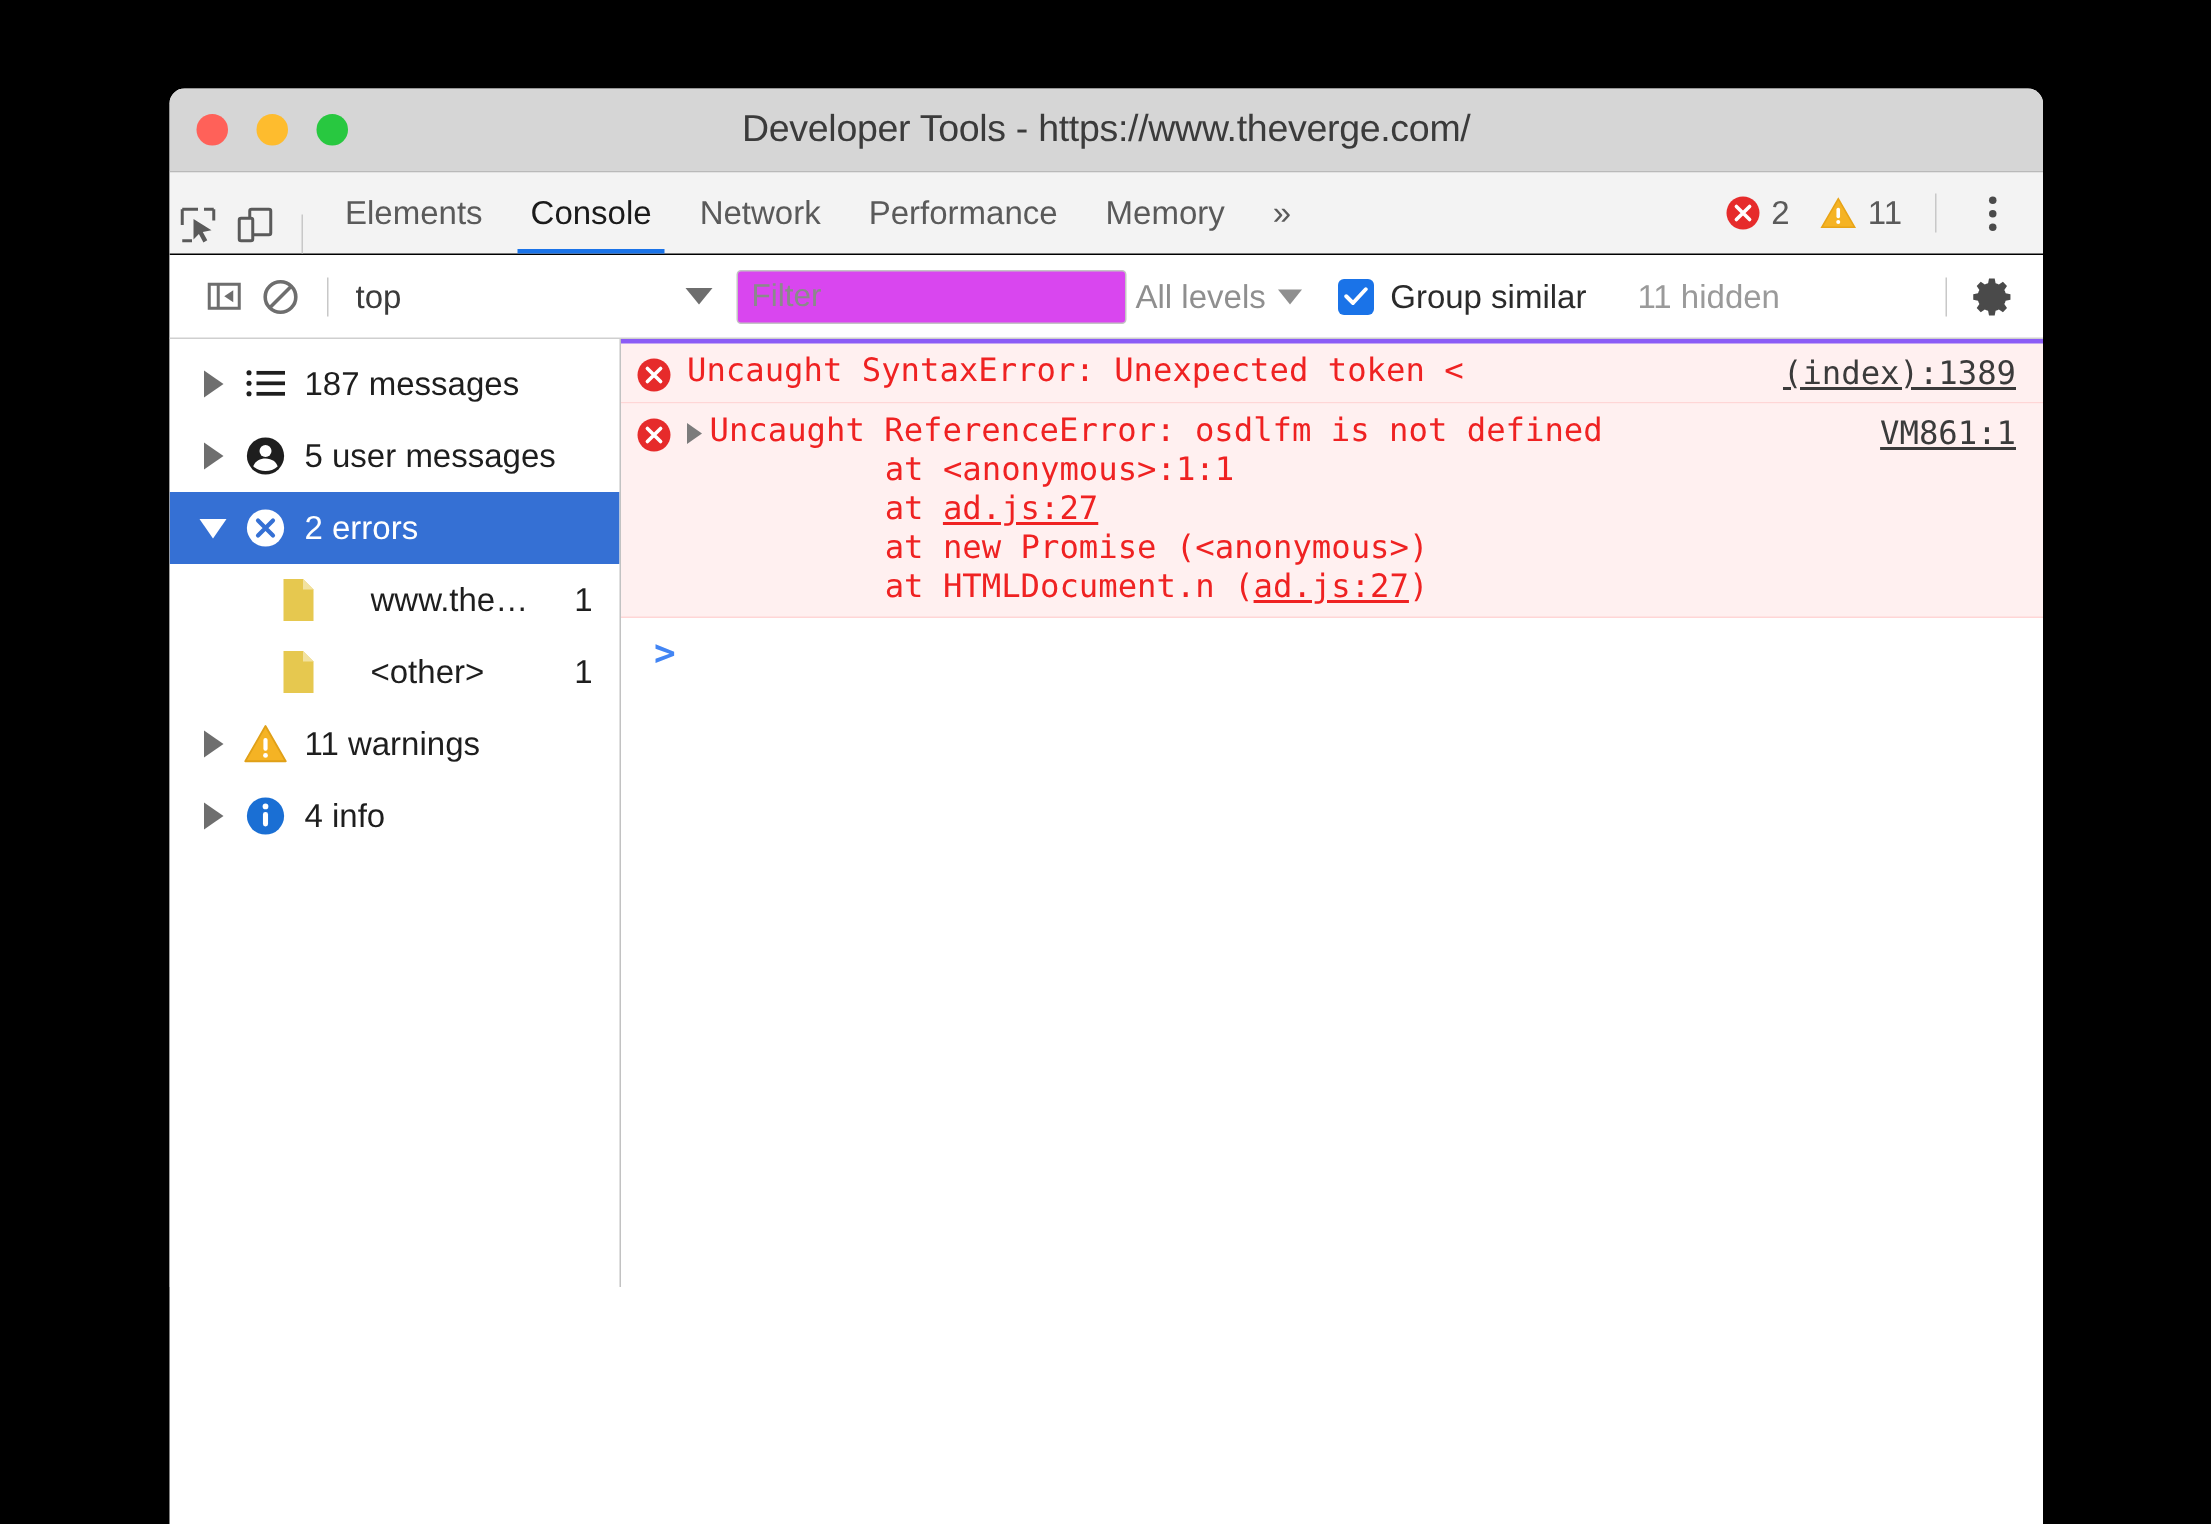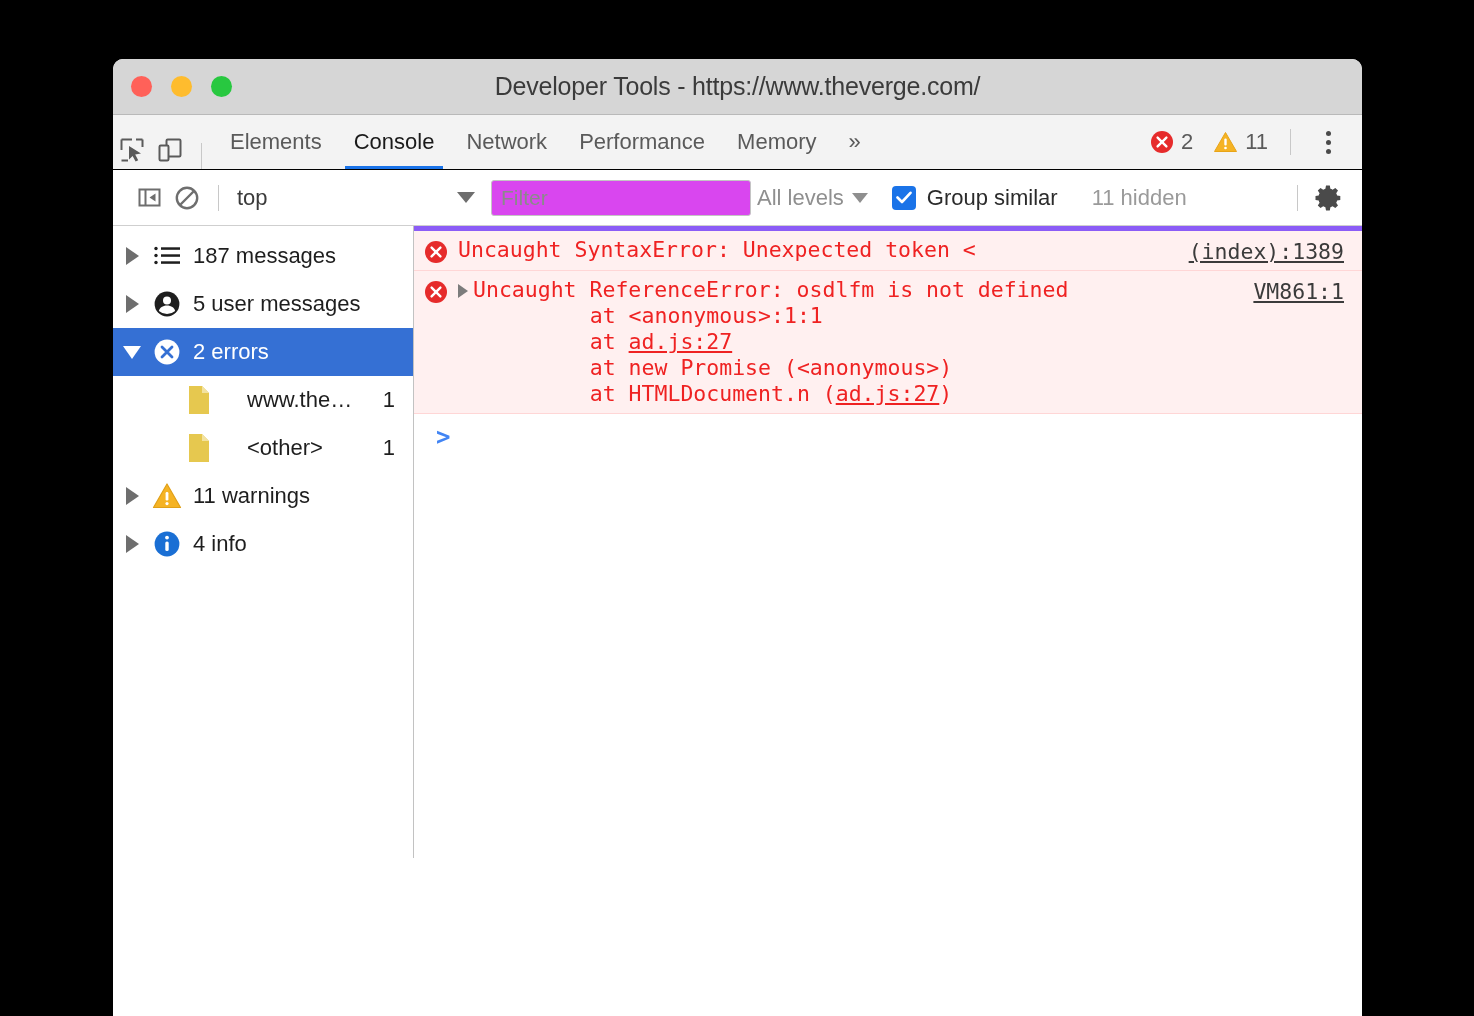--- a/index.html
+++ b/index.html
@@ -266,21 +266,21 @@
     background: #ffffff;
     border-right: 1px solid #c2c2c2;
     overflow: hidden;
     padding-top: 6px;
     box-sizing: border-box;
   }
   .tree-row {
     display: flex;
     align-items: center;
     height: 48px;
-    padding-left: 4px;
+    padding-left: 14px;
     cursor: pointer;
     box-sizing: border-box;
   }
   .tree-row.selected { background: #3570d4; }
   .tw {
     width: 30px;
     display: flex;
     align-items: center;
     justify-content: center;
     flex: 0 0 30px;
@@ -326,21 +326,21 @@
 
   
   #console {
     flex: 1;
     background: #ffffff;
     font-family: "DejaVu Sans Mono", monospace;
     overflow: hidden;
   }
   .msg {
     background: #fff0f0;
-    border-top: 5px solid #8b5cf6;
+    border-top: 3px solid #8b5cf6;
     border-bottom: 1px solid #ffd6d6;
     display: flex;
     align-items: flex-start;
     padding: 6px 0 6px 0;
     position: relative;
     min-height: 26px;
   }
   .msg + .msg { border-top: none; }
   .msg-icon {
     width: 44px;

